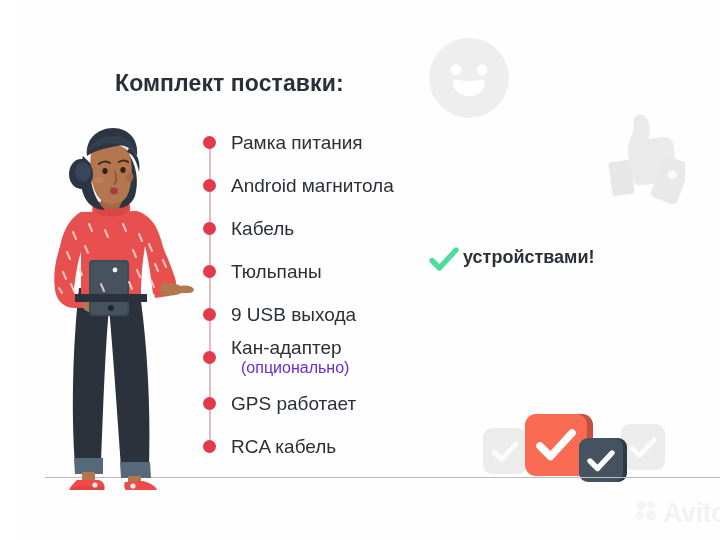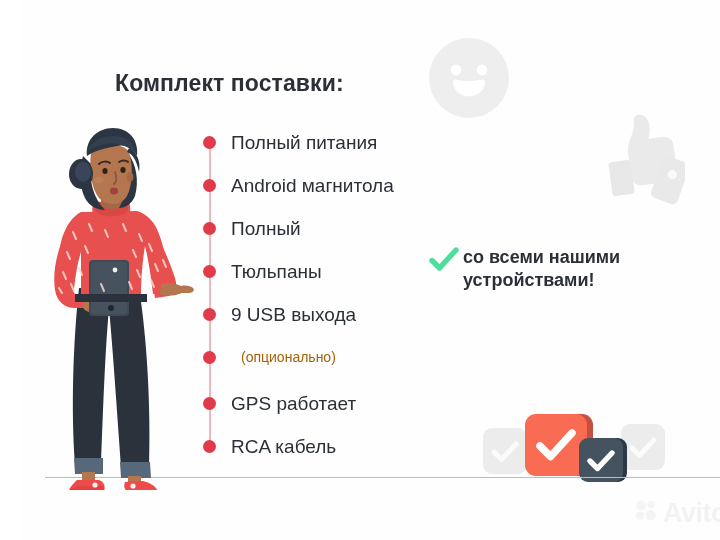--- a/index.html
+++ b/index.html
@@ -111,22 +111,22 @@
     flex-direction: column;
     justify-content: center;
   }
   .item-label {
     font-size: 19px;
     color: #2b3038;
     white-space: nowrap;
     line-height: 1.15;
   }
   .item-sub {
-    font-size: 14px;
-    color: #a16207;
+    font-size: 16px;
+    color: #6d28d9;
     white-space: nowrap;
     line-height: 1.15;
     margin-left: 10px;
   }
 
   
   #benefits {
     position: absolute;
     left: 408px;
     top: 228px;
@@ -270,55 +270,56 @@
   </div>
 
   <div id="page-title">Комплект поставки:</div>
 
   <div id="package-list">
     <div id="timeline-rail"></div>
 
     <div class="list-item" style="top:0px;">
       <span class="bullet"></span>
       <span class="item-text">
-        <span class="item-label">Полный питания</span>
+        <span class="item-label">Рамка питания</span>
       </span>
     </div>
 
     <div class="list-item" style="top:43px;">
       <span class="bullet"></span>
       <span class="item-text">
         <span class="item-label">Android магнитола</span>
       </span>
     </div>
 
     <div class="list-item" style="top:86px;">
       <span class="bullet"></span>
       <span class="item-text">
-        <span class="item-label">Полный</span>
+        <span class="item-label">Кабель</span>
       </span>
     </div>
 
     <div class="list-item" style="top:129px;">
       <span class="bullet"></span>
       <span class="item-text">
         <span class="item-label">Тюльпаны</span>
       </span>
     </div>
 
     <div class="list-item" style="top:172px;">
       <span class="bullet"></span>
       <span class="item-text">
         <span class="item-label">9 USB выхода</span>
       </span>
     </div>
 
     <div class="list-item" style="top:215px;">
       <span class="bullet"></span>
       <span class="item-text" style="margin-top:-2px;">
+        <span class="item-label">Кан-адаптер</span>
         <span class="item-sub">(опционально)</span>
       </span>
     </div>
 
     <div class="list-item" style="top:261px;">
       <span class="bullet"></span>
       <span class="item-text">
         <span class="item-label">GPS работает</span>
       </span>
     </div>
@@ -334,21 +335,20 @@
   <div id="benefits">
 
 
     <div class="benefit" style="margin-top:18px;">
       <span class="benefit-check">
         <svg viewBox="0 0 30 26" width="30" height="26" aria-hidden="true">
           <path d="M3 13.5 L10.5 21 L27 3" stroke="#4fdd9b" stroke-width="5.4" fill="none" stroke-linecap="round" stroke-linejoin="round"></path>
         </svg>
       </span>
       <span class="benefit-lines">
-        <span class="benefit-line">со всеми нашими</span>
         <span class="benefit-line">устройствами!</span>
       </span>
     </div>
 
   </div>
 
   <div id="checkbox-cluster">
     <div class="cb" id="cb-left">
       <svg class="cb-mark" viewBox="0 0 44 46" aria-hidden="true">
         <path d="M11 24 L18.5 31.5 L33 16" stroke="#fbfbfb" stroke-width="5" fill="none" stroke-linecap="round" stroke-linejoin="round"></path>

